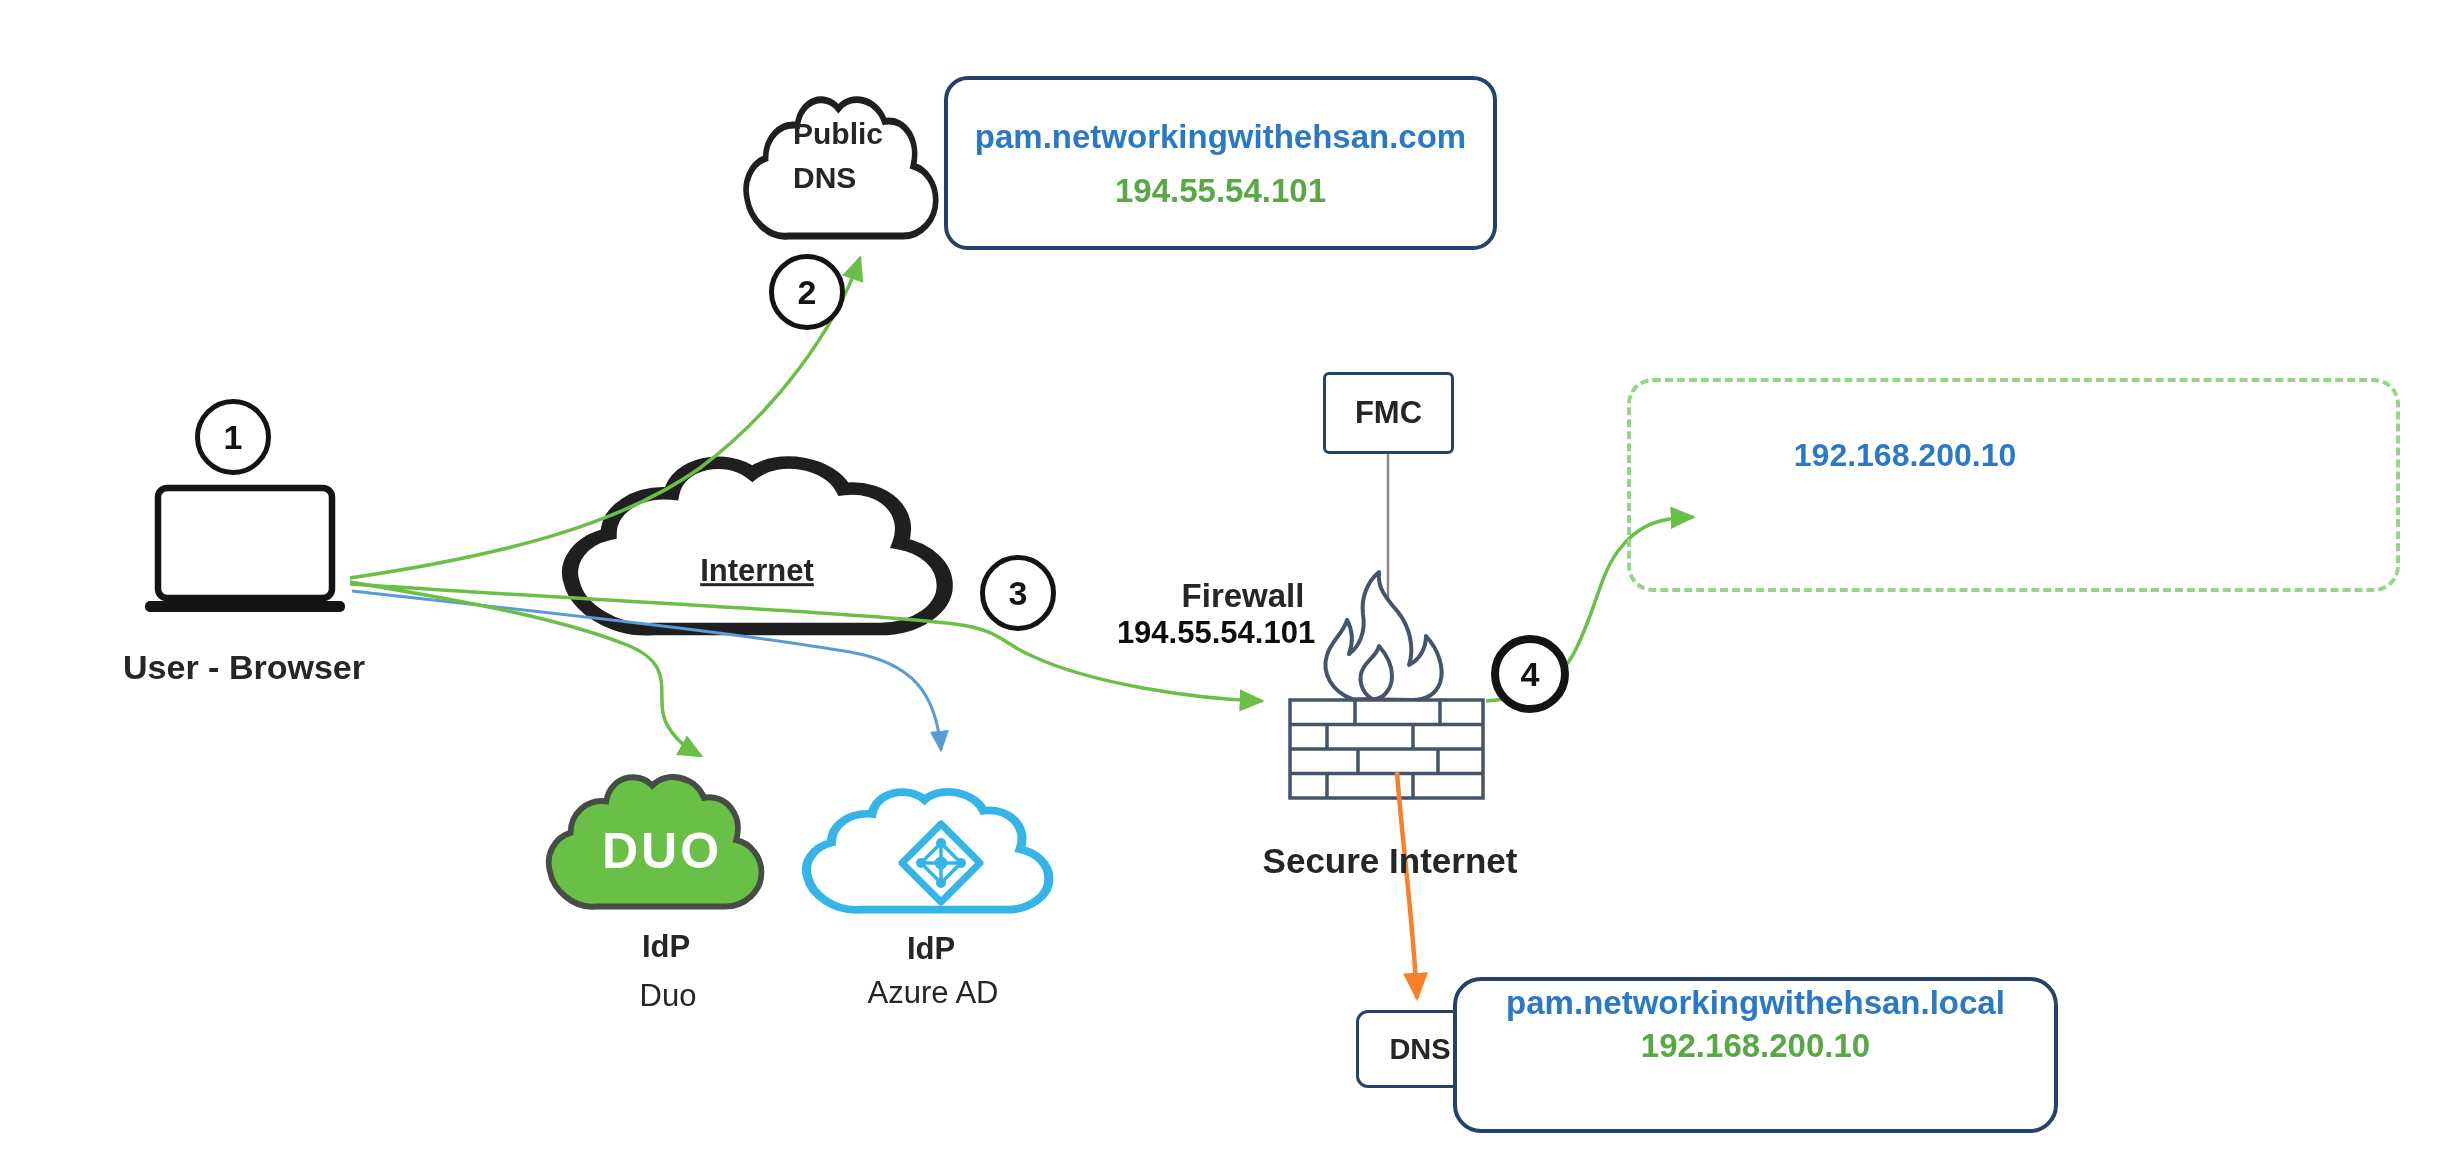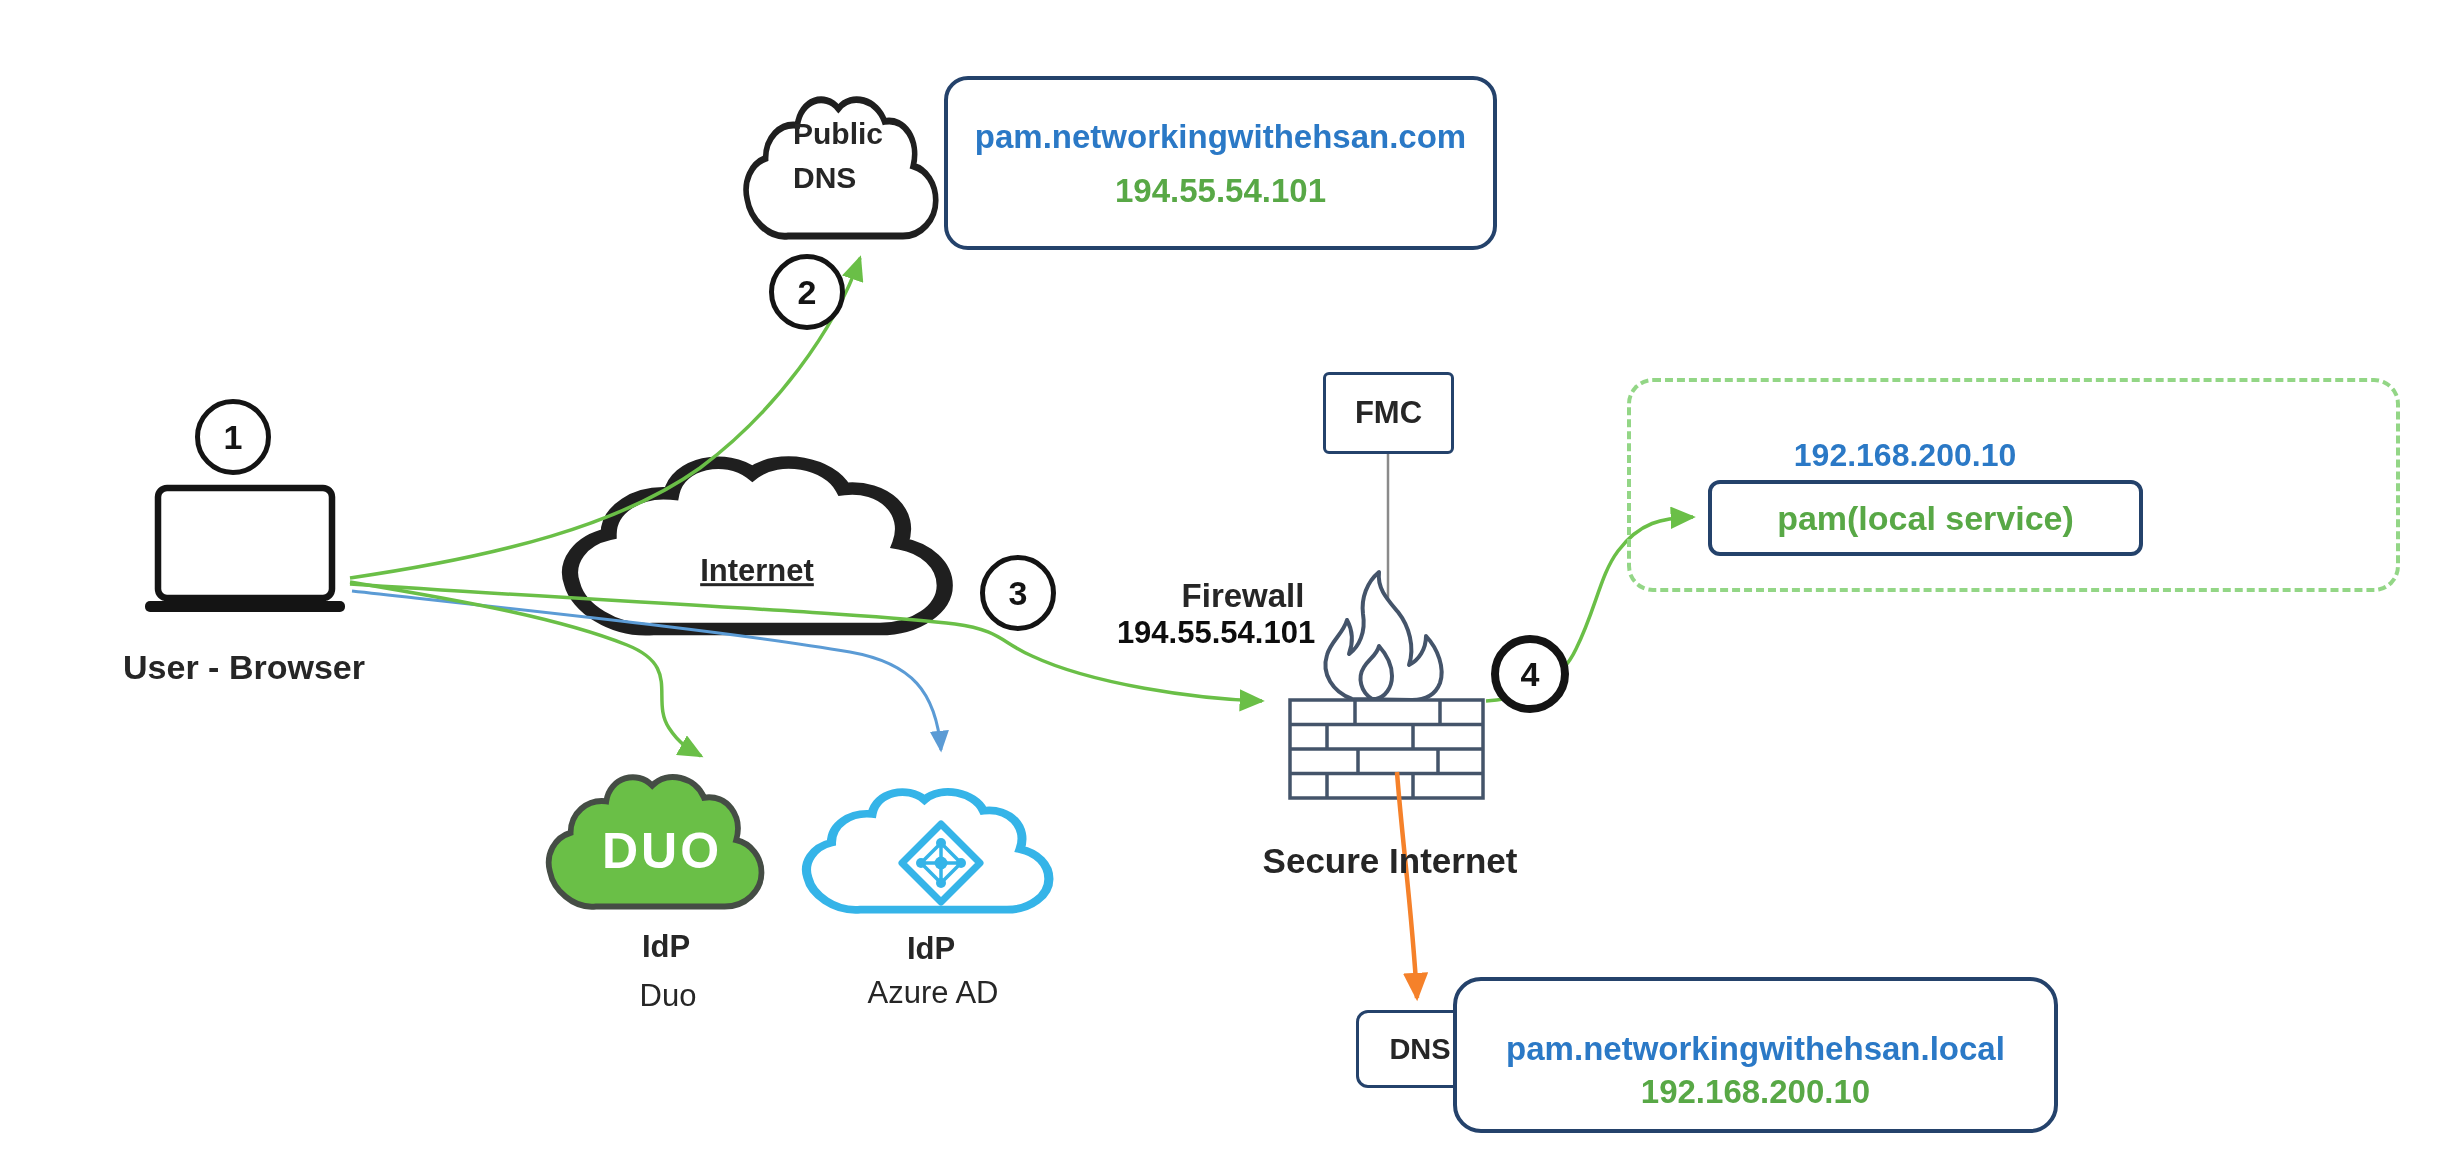--- a/index.html
+++ b/index.html
@@ -150,26 +150,23 @@
   <div class="navybox dnsrecord" style="left:944px;top:76px;width:553px;height:174px;padding-top:36px;border-radius:24px;">
     <div class="line-blue" style="font-size:33px;line-height:42px;">pam.networkingwithehsan.com</div>
     <div class="line-green" style="font-size:33px;line-height:42px;margin-top:12px;">194.55.54.101</div>
   </div>
 
   <div class="navybox" style="left:1323px;top:372px;width:131px;height:82px;border-width:3.5px;border-radius:6px;justify-content:center;">
     <div class="w600" style="font-size:31px;">FMC</div>
   </div>
 
   <div class="lbl w700" style="left:1905px;top:455px;font-size:32px;color:var(--text-blue);z-index:4;">192.168.200.10</div>
-  <div class="navybox" style="left:1708px;top:480px;width:435px;height:76px;border-radius:12px;justify-content:center;">
-    <div class="line-green" style="font-size:34px;">pam(local service)</div>
-  </div>
 
   <div class="navybox" style="left:1356px;top:1010px;width:128px;height:78px;border-width:3.5px;border-radius:12px;justify-content:center;">
     <div class="w600" style="font-size:29px;">DNS</div>
   </div>
 
-  <div class="navybox dnsrecord" style="left:1453px;top:977px;width:605px;height:156px;padding-top:46px;border-radius:28px;">
+  <div class="navybox dnsrecord" style="left:1453px;top:977px;width:605px;height:156px;border-radius:28px;">
     <div class="line-blue" style="font-size:33px;line-height:43px;">pam.networkingwithehsan.local</div>
     <div class="line-green" style="font-size:33px;line-height:43px;">192.168.200.10</div>
   </div>
 
 </div>
 
 </body></html>

